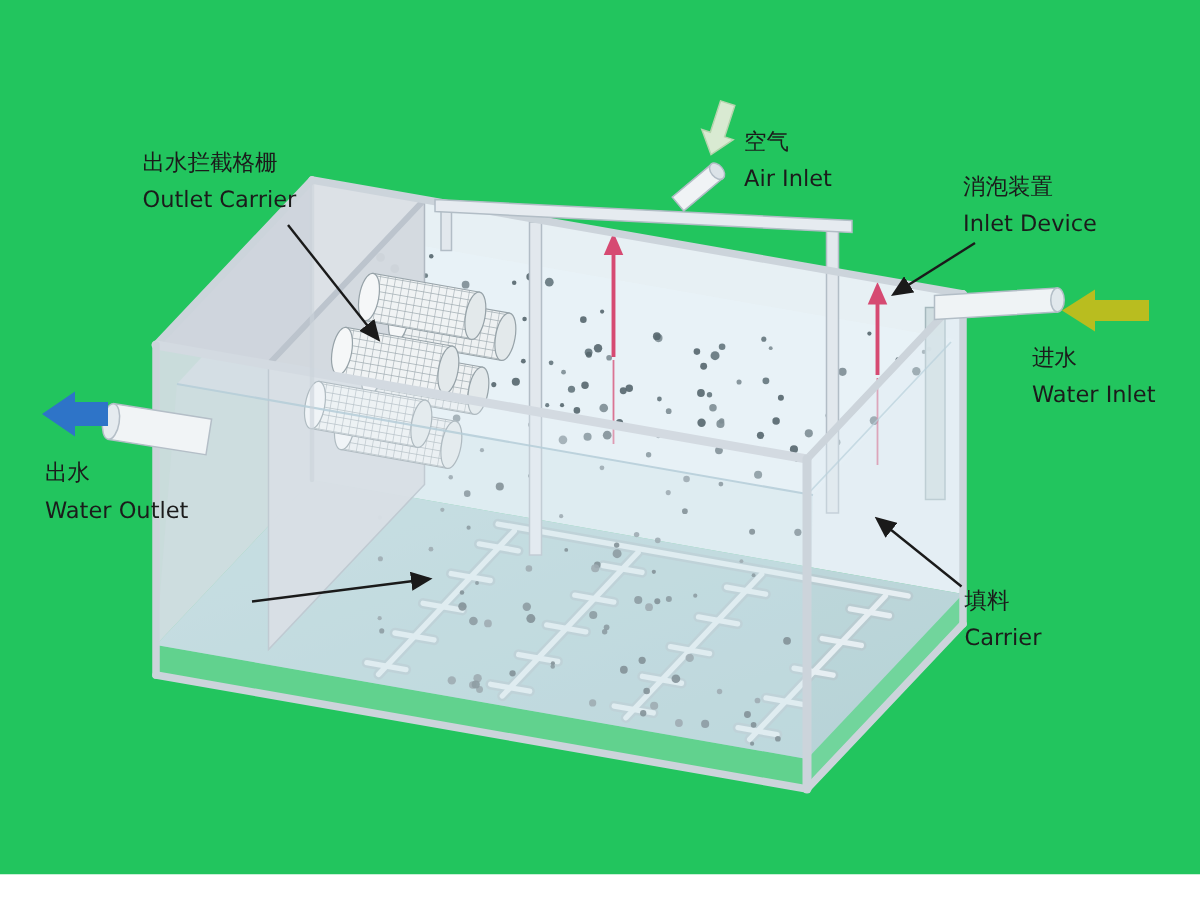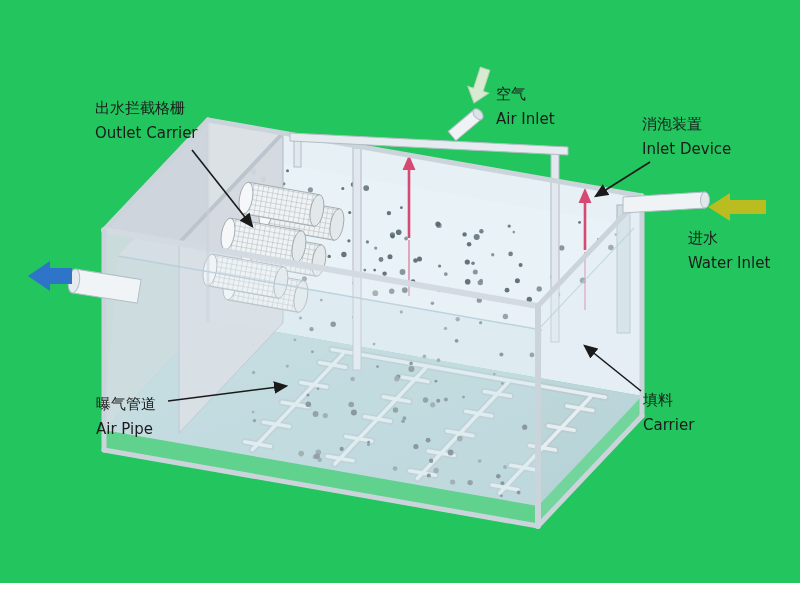--- a/index.html
+++ b/index.html
@@ -378,22 +378,22 @@
   <span class="en">Air Inlet</span>
 </div>
 <div class="label" style="left:642px;top:112px">
   <span class="zh">消泡装置</span>
   <span class="en">Inlet Device</span>
 </div>
 <div class="label" style="left:688px;top:226px">
   <span class="zh">进水</span>
   <span class="en">Water Inlet</span>
 </div>
-<div class="label" style="left:96px;top:392px">
-  <span class="zh">曝气管道</span>
-  <span class="en">Air Pipe</span>
+<div class="label" style="left:30px;top:303px">
+  <span class="zh">出水</span>
+  <span class="en">Water Outlet</span>
 </div>
 <div class="label" style="left:643px;top:388px">
   <span class="zh">填料</span>
   <span class="en">Carrier</span>
 </div>
 
 </div>
 
 </body></html>

